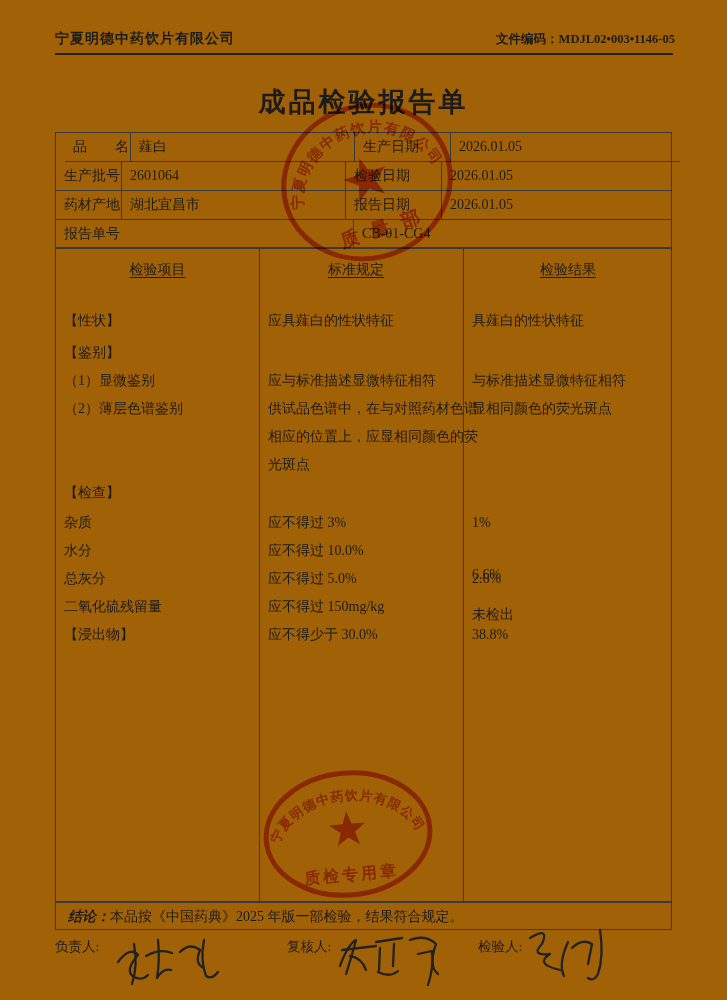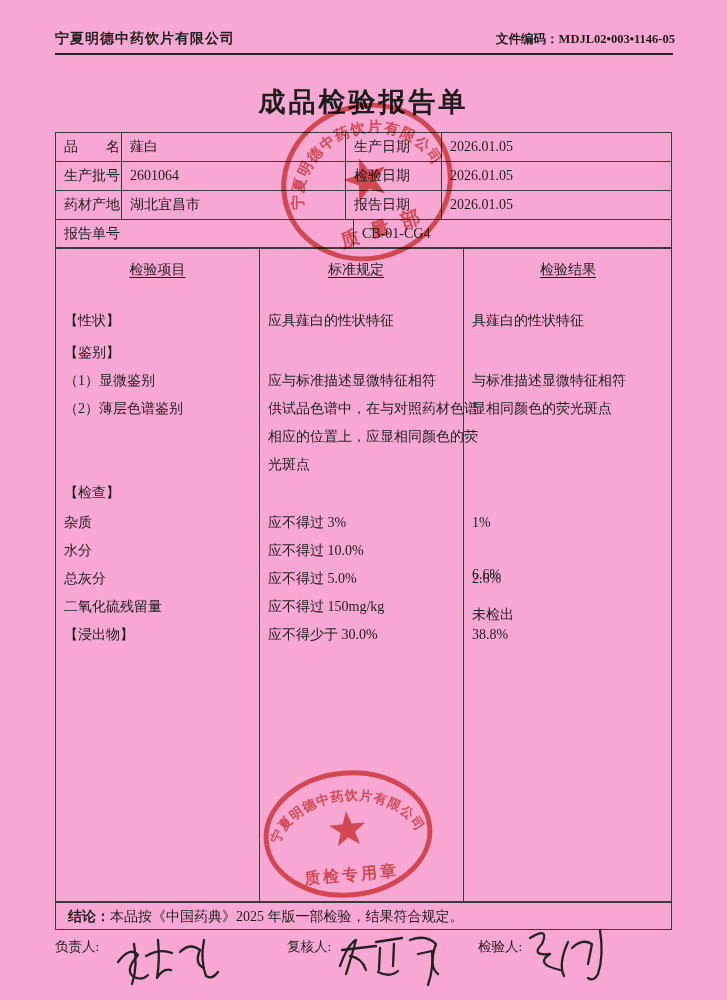--- a/index.html
+++ b/index.html
@@ -1,17 +1,17 @@
 <!DOCTYPE html>
 <html><head>
 <meta charset="utf-8">
 <style>
   html,body{margin:0;padding:0;background:#e8e8e8;}
   .page{
-    position:relative;width:727px;height:1000px;background:#f9a8d4;
+    position:relative;width:727px;height:1000px;background:#a16207;
     font-family:"Liberation Serif","DejaVu Serif",serif;color:#1c1c1c;
     overflow:hidden;margin:0 auto;
   }
   
   .hdr-company{position:absolute;left:55px;top:30px;font-size:14px;font-weight:bold;letter-spacing:1px;}
   .hdr-code{position:absolute;right:52px;top:31px;font-size:12.5px;font-weight:bold;}
   .hdr-rule{position:absolute;left:55px;top:53px;width:618px;border-top:2px solid #222;}
   .doc-title{position:absolute;left:0;top:84px;width:100%;text-align:center;
     font-size:27px;font-weight:bold;letter-spacing:3px;}
   
@@ -28,39 +28,39 @@
   .col-div1{position:absolute;left:203px;top:0;height:100%;border-left:1px solid #3a3a3a;}
   .col-div2{position:absolute;left:407px;top:0;height:100%;border-left:1px solid #3a3a3a;}
   .col-head{position:absolute;top:12px;text-align:center;text-decoration:underline;
     text-underline-offset:3px;font-size:14px;}
   .bl{position:absolute;line-height:18px;white-space:nowrap;}
   .c1{left:8px;}  .c2{left:212px;} .c3{left:416px;}
   
   .conclusion{position:absolute;left:55px;top:902px;width:617px;height:28px;
     border:1px solid #3a3a3a;border-top:1px solid #3a3a3a;box-sizing:border-box;
     line-height:27px;font-size:14px;padding-left:12px;}
-  .conclusion b{font-weight:bold;}
+  .conclusion b{font-weight:bold;font-style:italic;}
   .sig-label{position:absolute;font-size:13.5px;top:938px;}
   .sig-svg{position:absolute;pointer-events:none;}
   .sig-svg path{fill:none;stroke:#222;stroke-width:2.3;stroke-linecap:round;stroke-linejoin:round;}
   
   .stamp{position:absolute;pointer-events:none;opacity:.82;mix-blend-mode:multiply;}
 </style>
 </head>
 <body>
 
 <div class="page">
 
   <div class="hdr-company">宁夏明德中药饮片有限公司</div>
   <div class="hdr-code">文件编码：MDJL02•003•1146-05</div>
   <div class="hdr-rule"></div>
   <div class="doc-title">成品检验报告单</div>
 
   <div class="info-table">
-    <div class="info-row" style="top:0;">
+    <div class="info-row" style="top:0;margin-left:9px;">
       <div class="cell" style="left:0;width:65px;">品　　名</div>
       <div class="cell vline" style="left:65px;width:224px;">薤白</div>
       <div class="cell vline" style="left:289px;width:96px;">生产日期</div>
       <div class="cell vline" style="left:385px;width:232px;">2026.01.05</div>
     </div>
     <div class="info-row" style="top:29px;">
       <div class="cell" style="left:0;width:65px;">生产批号</div>
       <div class="cell vline" style="left:65px;width:224px;">2601064</div>
       <div class="cell vline" style="left:289px;width:96px;">检验日期</div>
       <div class="cell vline" style="left:385px;width:232px;">2026.01.05</div>

